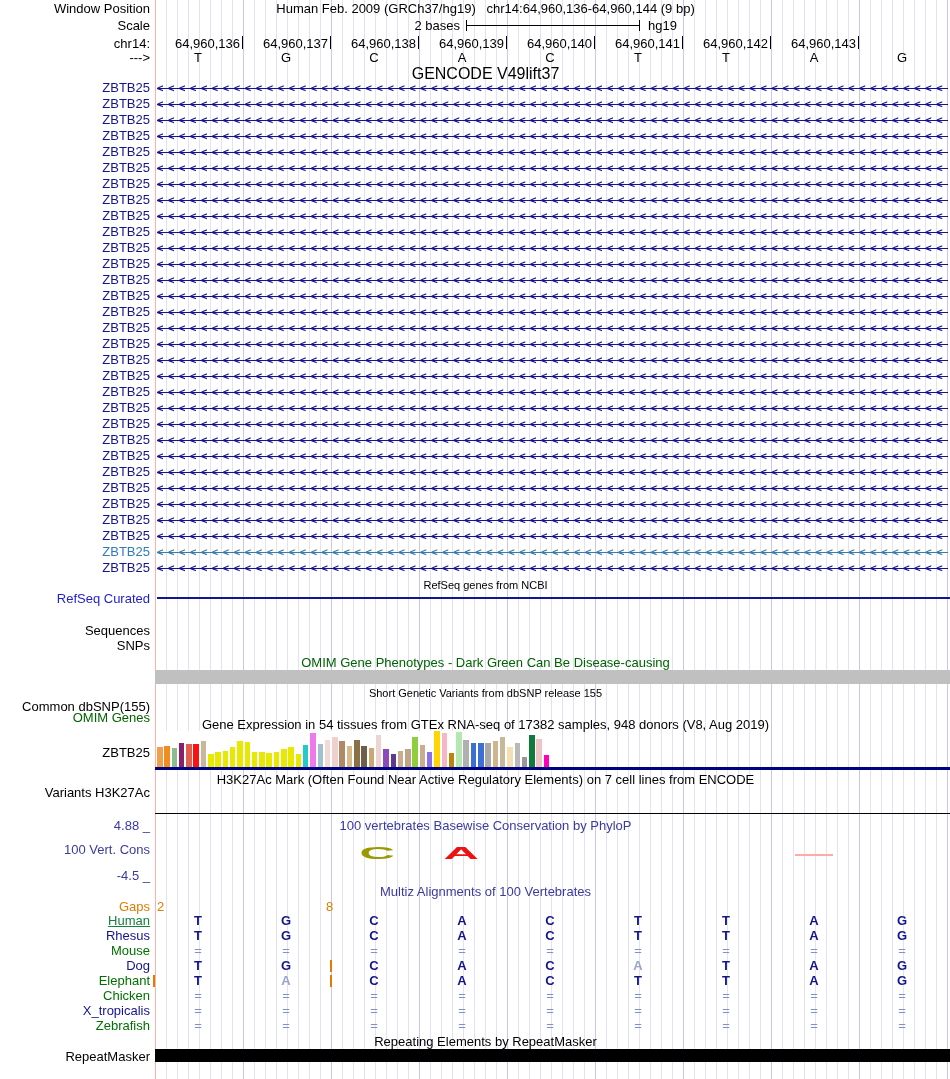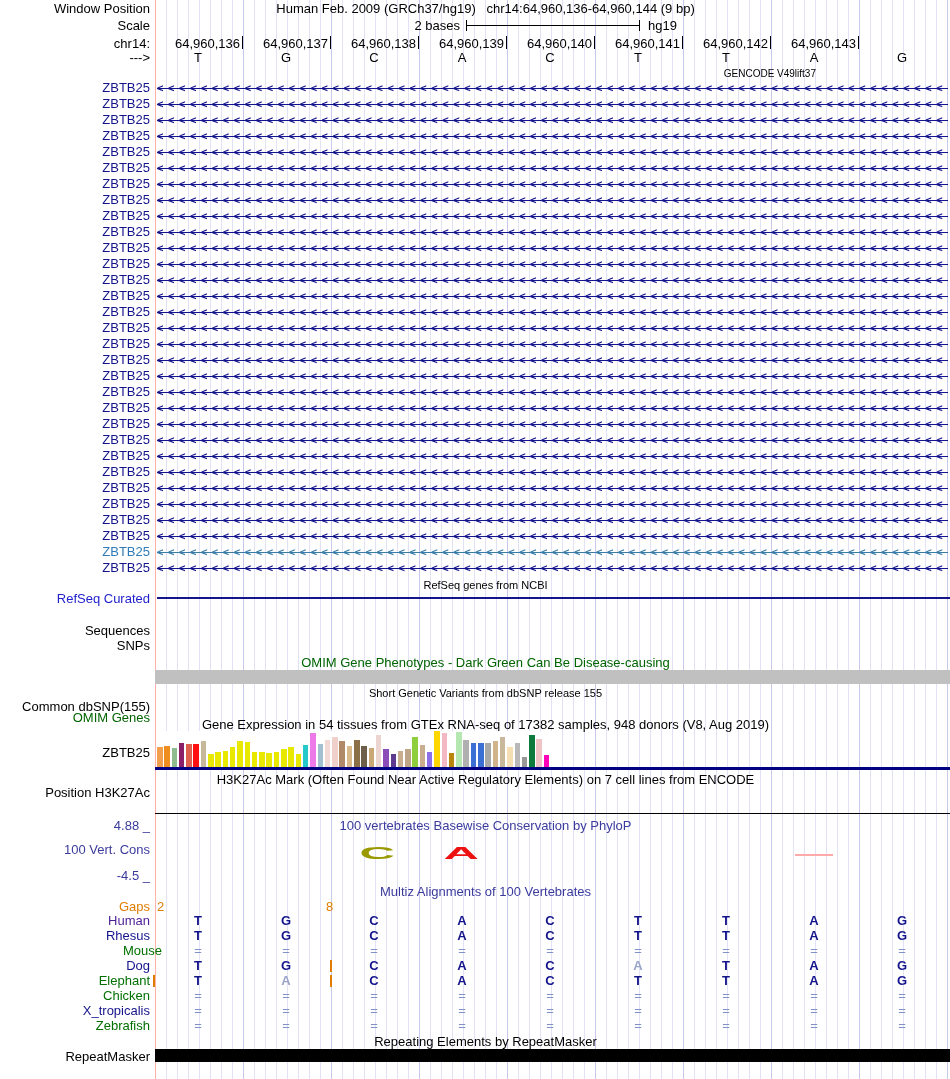--- a/index.html
+++ b/index.html
@@ -69,21 +69,21 @@
       <div class="basechar" style="top: 50px; left: 271px;">G</div>
       <div class="basechar" style="top: 50px; left: 359px;">C</div>
       <div class="basechar" style="top: 50px; left: 447px;">A</div>
       <div class="basechar" style="top: 50px; left: 535px;">C</div>
       <div class="basechar" style="top: 50px; left: 623px;">T</div>
       <div class="basechar" style="top: 50px; left: 711px;">T</div>
       <div class="basechar" style="top: 50px; left: 799px;">A</div>
       <div class="basechar" style="top: 50px; left: 887px;">G</div>
     </div>
 
-  <div class="ctr" style="top:66px;font-size:10px;text-align:right;">GENCODE V49lift37</div>
+  <div class="ctr" style="top:66px;font-size:16px;">GENCODE V49lift37</div>
   <div id="generows">
       <div class="lab" style="top: 80px; color: rgb(20, 20, 140);">ZBTB25</div>
       <div class="generow" style="top: 80px; color: rgb(20, 20, 140);">&lt;&lt;&lt;&lt;&lt;&lt;&lt;&lt;&lt;&lt;&lt;&lt;&lt;&lt;&lt;&lt;&lt;&lt;&lt;&lt;&lt;&lt;&lt;&lt;&lt;&lt;&lt;&lt;&lt;&lt;&lt;&lt;&lt;&lt;&lt;&lt;&lt;&lt;&lt;&lt;&lt;&lt;&lt;&lt;&lt;&lt;&lt;&lt;&lt;&lt;&lt;&lt;&lt;&lt;&lt;&lt;&lt;&lt;&lt;&lt;&lt;&lt;&lt;&lt;&lt;&lt;&lt;&lt;&lt;&lt;&lt;&lt;</div>
       <div class="lab" style="top: 96px; color: rgb(20, 20, 140);">ZBTB25</div>
       <div class="generow" style="top: 96px; color: rgb(20, 20, 140);">&lt;&lt;&lt;&lt;&lt;&lt;&lt;&lt;&lt;&lt;&lt;&lt;&lt;&lt;&lt;&lt;&lt;&lt;&lt;&lt;&lt;&lt;&lt;&lt;&lt;&lt;&lt;&lt;&lt;&lt;&lt;&lt;&lt;&lt;&lt;&lt;&lt;&lt;&lt;&lt;&lt;&lt;&lt;&lt;&lt;&lt;&lt;&lt;&lt;&lt;&lt;&lt;&lt;&lt;&lt;&lt;&lt;&lt;&lt;&lt;&lt;&lt;&lt;&lt;&lt;&lt;&lt;&lt;&lt;&lt;&lt;&lt;</div>
       <div class="lab" style="top: 112px; color: rgb(20, 20, 140);">ZBTB25</div>
       <div class="generow" style="top: 112px; color: rgb(20, 20, 140);">&lt;&lt;&lt;&lt;&lt;&lt;&lt;&lt;&lt;&lt;&lt;&lt;&lt;&lt;&lt;&lt;&lt;&lt;&lt;&lt;&lt;&lt;&lt;&lt;&lt;&lt;&lt;&lt;&lt;&lt;&lt;&lt;&lt;&lt;&lt;&lt;&lt;&lt;&lt;&lt;&lt;&lt;&lt;&lt;&lt;&lt;&lt;&lt;&lt;&lt;&lt;&lt;&lt;&lt;&lt;&lt;&lt;&lt;&lt;&lt;&lt;&lt;&lt;&lt;&lt;&lt;&lt;&lt;&lt;&lt;&lt;&lt;</div>
       <div class="lab" style="top: 128px; color: rgb(20, 20, 140);">ZBTB25</div>
       <div class="generow" style="top: 128px; color: rgb(20, 20, 140);">&lt;&lt;&lt;&lt;&lt;&lt;&lt;&lt;&lt;&lt;&lt;&lt;&lt;&lt;&lt;&lt;&lt;&lt;&lt;&lt;&lt;&lt;&lt;&lt;&lt;&lt;&lt;&lt;&lt;&lt;&lt;&lt;&lt;&lt;&lt;&lt;&lt;&lt;&lt;&lt;&lt;&lt;&lt;&lt;&lt;&lt;&lt;&lt;&lt;&lt;&lt;&lt;&lt;&lt;&lt;&lt;&lt;&lt;&lt;&lt;&lt;&lt;&lt;&lt;&lt;&lt;&lt;&lt;&lt;&lt;&lt;&lt;</div>
       <div class="lab" style="top: 144px; color: rgb(20, 20, 140);">ZBTB25</div>
@@ -210,21 +210,21 @@
       <div style="width: 5.5px; margin-right: 1.8px; height: 20px; background: rgb(245, 222, 179); flex: 0 0 auto;"></div>
       <div style="width: 5.5px; margin-right: 1.8px; height: 24px; background: rgb(184, 184, 184); flex: 0 0 auto;"></div>
       <div style="width: 5.5px; margin-right: 1.8px; height: 10px; background: rgb(152, 152, 152); flex: 0 0 auto;"></div>
       <div style="width: 5.5px; margin-right: 1.8px; height: 32px; background: rgb(14, 122, 60); flex: 0 0 auto;"></div>
       <div style="width: 5.5px; margin-right: 1.8px; height: 28px; background: rgb(240, 196, 196); flex: 0 0 auto;"></div>
       <div style="width: 5.5px; margin-right: 1.8px; height: 12px; background: rgb(255, 0, 187); flex: 0 0 auto;"></div>
     </div>
   <div class="abs" style="top:767px;left:155px;width:795px;height:3px;background:#000080;"></div>
 
   <div class="ctr" style="top:772px;">H3K27Ac Mark (Often Found Near Active Regulatory Elements) on 7 cell lines from ENCODE</div>
-  <div class="lab" style="top:785px;">Position H3K27Ac</div>
+  <div class="lab" style="top:785px;">Variants H3K27Ac</div>
   <div class="abs" style="top:813px;left:155px;width:795px;height:1px;background:#000;"></div>
 
   <div class="lab blue" style="top:818px;">4.88 _</div>
   <div class="ctr blue" style="top:818px;">100 vertebrates Basewise Conservation by PhyloP</div>
   <div class="lab blue" style="top:842px;">100 Vert. Cons</div>
   <div id="phylopglyphs">
       <div class="glyphwrap" style="left: 355px; top: 845px; width: 44px; height: 17px;">
         <span style="color: rgb(154, 154, 0); transform: scale(2.45, 0.78);">C</span>
       </div>
       <div class="glyphwrap" style="left: 439px; top: 846px; width: 44px; height: 16px;">
@@ -232,41 +232,41 @@
       </div>
       <div style="position: absolute; left: 795px; top: 854px; width: 38px; height: 2px; background: rgb(255, 170, 170);"></div>
     </div>
   <div class="lab blue" style="top:868px;">-4.5 _</div>
 
   <div class="ctr blue" style="top:884px;">Multiz Alignments of 100 Vertebrates</div>
   <div class="lab orange" style="top:899px;">Gaps</div>
   <div id="multizrows">
       <div style="position: absolute; top: 899px; left: 157px; color: rgb(224, 125, 0); height: 15px; line-height: 15px;">2</div>
       <div style="position: absolute; top: 899px; left: 326px; color: rgb(224, 125, 0); height: 15px; line-height: 15px;">8</div>
-      <div class="lab" style="top: 913px; color: #4c1d95;">Human</div>
+      <div class="lab" style="top: 913px; color: #15803d; text-decoration: underline;">Human</div>
       <div class="alncell" style="top: 913px; left: 183px; color: rgb(20, 20, 140); font-weight: bold;">T</div>
       <div class="alncell" style="top: 913px; left: 271px; color: rgb(20, 20, 140); font-weight: bold;">G</div>
       <div class="alncell" style="top: 913px; left: 359px; color: rgb(20, 20, 140); font-weight: bold;">C</div>
       <div class="alncell" style="top: 913px; left: 447px; color: rgb(20, 20, 140); font-weight: bold;">A</div>
       <div class="alncell" style="top: 913px; left: 535px; color: rgb(20, 20, 140); font-weight: bold;">C</div>
       <div class="alncell" style="top: 913px; left: 623px; color: rgb(20, 20, 140); font-weight: bold;">T</div>
       <div class="alncell" style="top: 913px; left: 711px; color: rgb(20, 20, 140); font-weight: bold;">T</div>
       <div class="alncell" style="top: 913px; left: 799px; color: rgb(20, 20, 140); font-weight: bold;">A</div>
       <div class="alncell" style="top: 913px; left: 887px; color: rgb(20, 20, 140); font-weight: bold;">G</div>
       <div class="lab" style="top: 928px; color: rgb(20, 20, 140);">Rhesus</div>
       <div class="alncell" style="top: 928px; left: 183px; color: rgb(20, 20, 140); font-weight: bold;">T</div>
       <div class="alncell" style="top: 928px; left: 271px; color: rgb(20, 20, 140); font-weight: bold;">G</div>
       <div class="alncell" style="top: 928px; left: 359px; color: rgb(20, 20, 140); font-weight: bold;">C</div>
       <div class="alncell" style="top: 928px; left: 447px; color: rgb(20, 20, 140); font-weight: bold;">A</div>
       <div class="alncell" style="top: 928px; left: 535px; color: rgb(20, 20, 140); font-weight: bold;">C</div>
       <div class="alncell" style="top: 928px; left: 623px; color: rgb(20, 20, 140); font-weight: bold;">T</div>
       <div class="alncell" style="top: 928px; left: 711px; color: rgb(20, 20, 140); font-weight: bold;">T</div>
       <div class="alncell" style="top: 928px; left: 799px; color: rgb(20, 20, 140); font-weight: bold;">A</div>
       <div class="alncell" style="top: 928px; left: 887px; color: rgb(20, 20, 140); font-weight: bold;">G</div>
-      <div class="lab" style="top: 943px; color: rgb(0, 112, 0); padding-left: 12px;">Mouse</div>
+      <div class="lab" style="top: 943px; color: rgb(0, 112, 0);">Mouse</div>
       <div class="alncell" style="top: 943px; left: 183px; color: rgb(130, 144, 200); font-weight: normal;">=</div>
       <div class="alncell" style="top: 943px; left: 271px; color: rgb(130, 144, 200); font-weight: normal;">=</div>
       <div class="alncell" style="top: 943px; left: 359px; color: rgb(130, 144, 200); font-weight: normal;">=</div>
       <div class="alncell" style="top: 943px; left: 447px; color: rgb(130, 144, 200); font-weight: normal;">=</div>
       <div class="alncell" style="top: 943px; left: 535px; color: rgb(130, 144, 200); font-weight: normal;">=</div>
       <div class="alncell" style="top: 943px; left: 623px; color: rgb(130, 144, 200); font-weight: normal;">=</div>
       <div class="alncell" style="top: 943px; left: 711px; color: rgb(130, 144, 200); font-weight: normal;">=</div>
       <div class="alncell" style="top: 943px; left: 799px; color: rgb(130, 144, 200); font-weight: normal;">=</div>
       <div class="alncell" style="top: 943px; left: 887px; color: rgb(130, 144, 200); font-weight: normal;">=</div>
       <div class="lab" style="top: 958px; color: rgb(20, 20, 140);">Dog</div>

